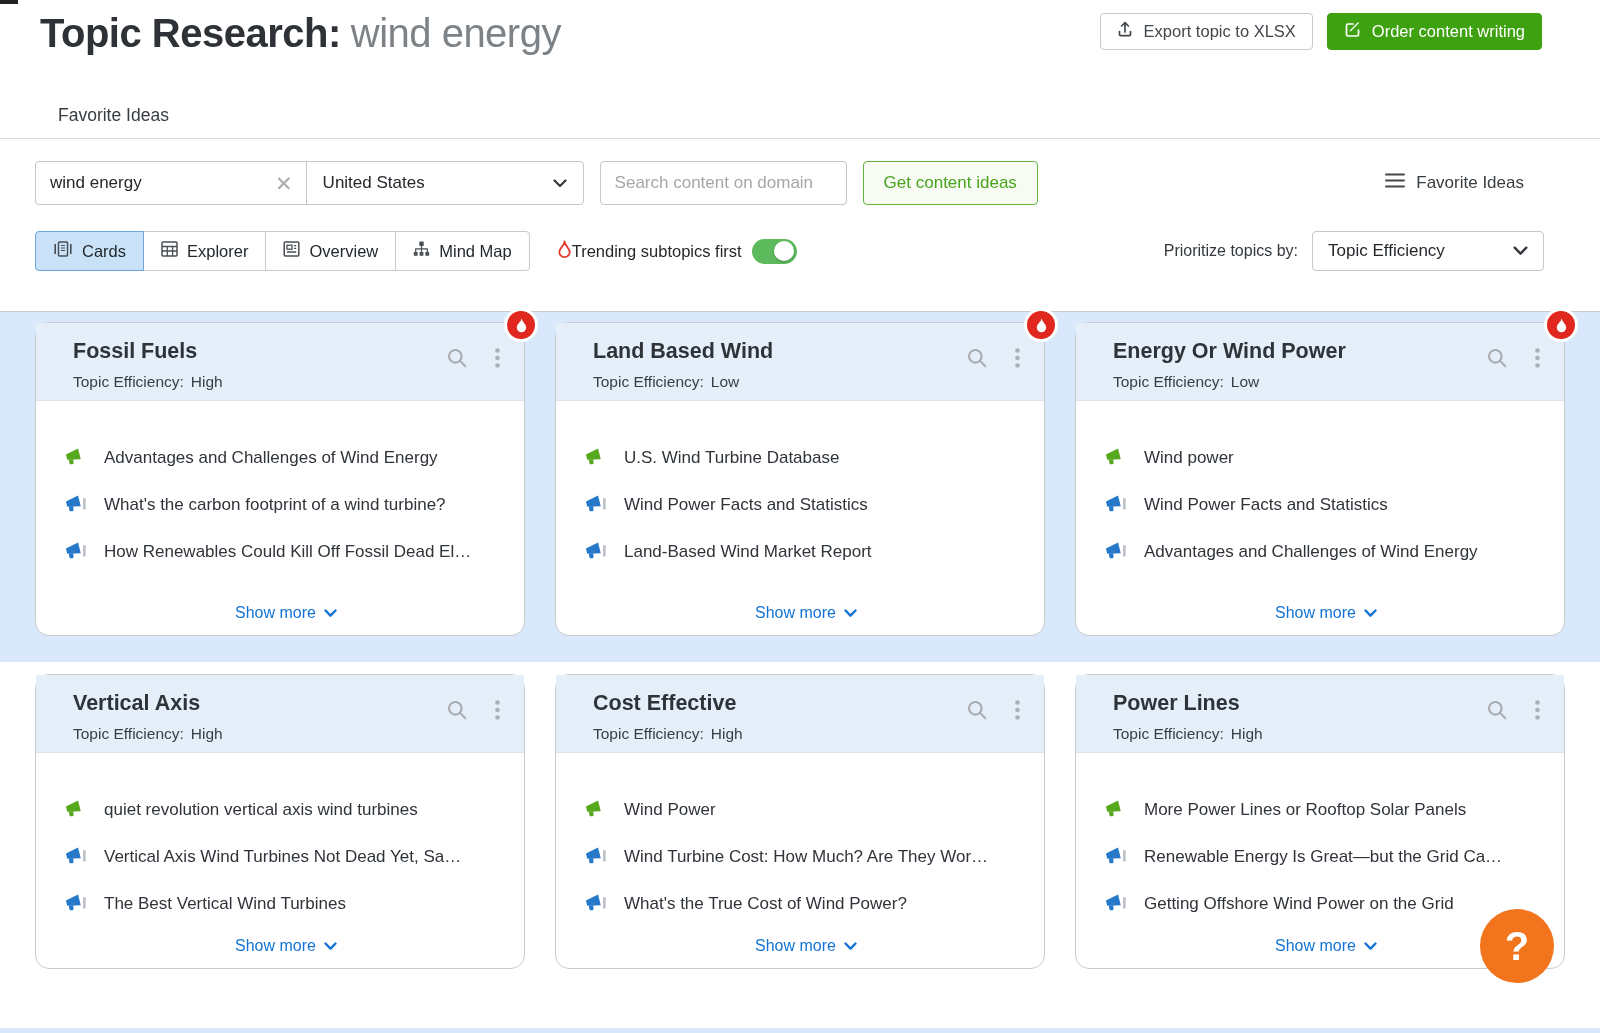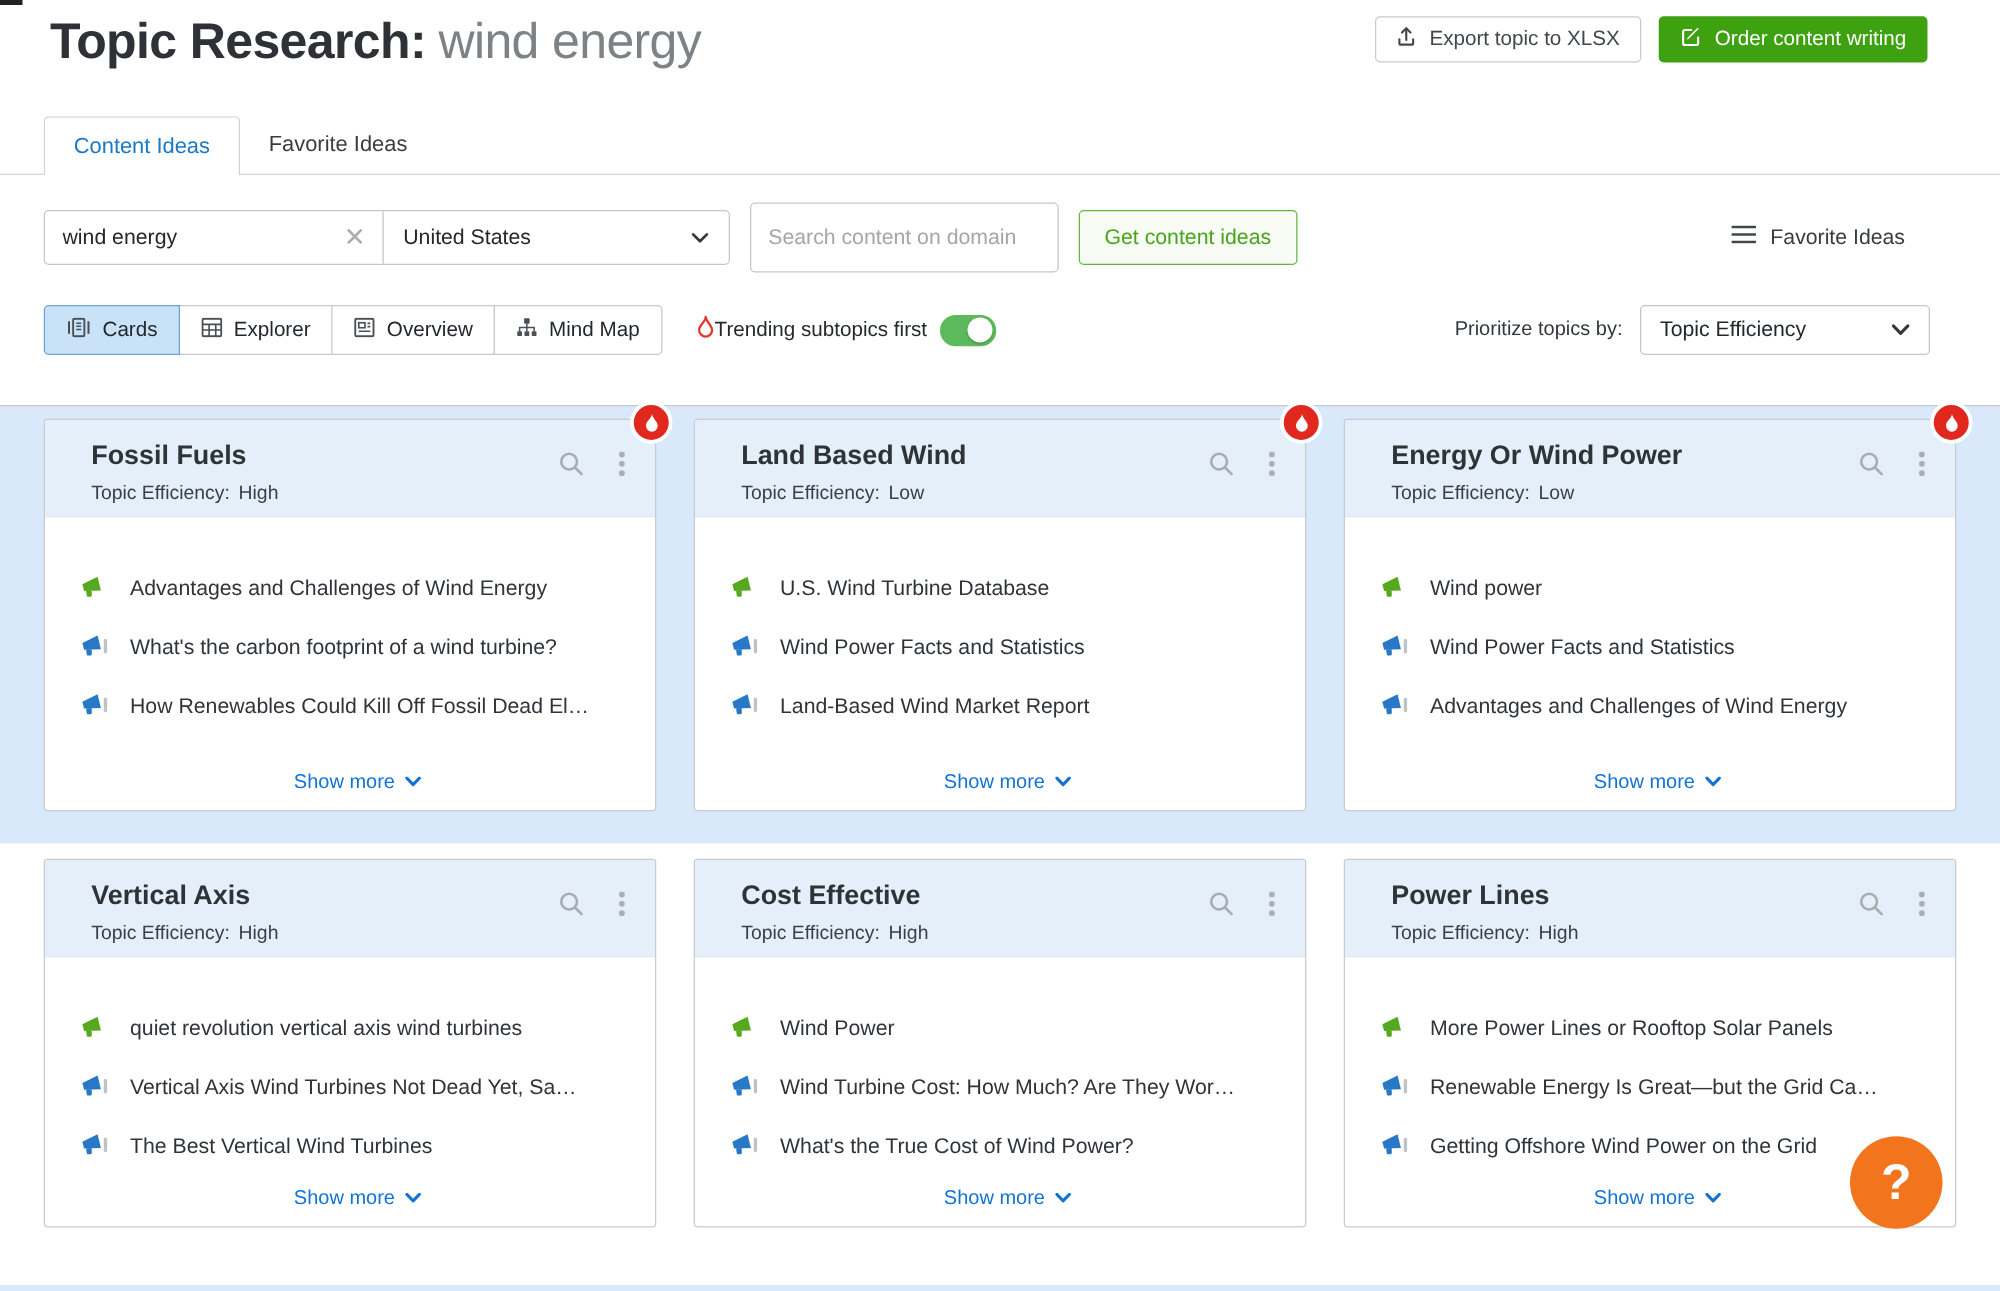--- a/index.html
+++ b/index.html
@@ -20,21 +20,21 @@
   .tabs { display:flex; padding-left:35px; margin-top:35px; border-bottom:1px solid #D8D8D8; }
   .tab { font-size:17.5px; padding:12px 23px; color:#383D42; cursor:pointer; }
   .tab.active { color:var(--accent-blue); background:#fff; border:1px solid #D2D2D2; border-bottom:none; border-radius:4px 4px 0 0; margin-bottom:-1px; padding-bottom:13px; }
 
   
   .search-row { display:flex; align-items:center; margin:22px 76px 0 35px; }
   .kw-group { display:flex; align-items:center; height:44px; border:1px solid #C6C6C6; border-radius:4px; background:#fff; }
   .kw-input { border:none; outline:none; width:226px; padding:0 6px 0 14px; font-size:17px; color:#24282C; font-family:inherit; background:transparent; }
   .clear-btn { color:#ABABAB; font-size:21px; padding:0 13px; cursor:pointer; line-height:1; }
   .country { display:flex; align-items:center; justify-content:space-between; width:277px; height:42px; border-left:1px solid #C6C6C6; padding:0 16px; font-size:17px; color:#24282C; cursor:pointer; }
-  .domain-input { margin-left:16px; height:56px; width:247px; border:1px solid #C6C6C6; border-radius:4px; padding:0 14px; font-size:17px; color:#24282C; font-family:inherit; outline:none; }
+  .domain-input { margin-left:16px; height:44px; width:247px; border:1px solid #C6C6C6; border-radius:4px; padding:0 14px; font-size:17px; color:#24282C; font-family:inherit; outline:none; }
   .domain-input::placeholder { color:#A6A6A6; }
   .btn-get { margin-left:16px; height:44px; padding:0 20px; border:1px solid #64B73C; color:var(--light-green-text); background:#F7FBF3; border-radius:4px; font-size:17px; cursor:pointer; display:inline-flex; align-items:center; }
   .fav-link { margin-left:auto; display:flex; align-items:center; gap:11px; font-size:17px; color:#383D42; cursor:pointer; }
 
   
   .toolbar { display:flex; align-items:center; margin:26px 56px 0 35px; }
   .seg-group { display:flex; }
   .seg { height:40px; border:1px solid #C9C9C9; margin-left:-1px; padding:0 17px; display:inline-flex; gap:9px; align-items:center; font-size:16.5px; color:#23282D; background:#fff; cursor:pointer; }
   .seg:first-child { border-radius:4px 0 0 4px; margin-left:0; }
   .seg:last-child { border-radius:0 4px 4px 0; }
@@ -42,21 +42,21 @@
   .trending { margin-left:27px; display:flex; align-items:center; font-size:16.5px; color:#26292C; }
   .switch { width:45px; height:25px; border-radius:13px; background:var(--toggle-green); position:relative; margin-left:10px; cursor:pointer; }
   .switch::after { content:""; position:absolute; right:2.5px; top:2.5px; width:20px; height:20px; border-radius:50%; background:#fff; box-shadow:0 1px 2px rgba(0,0,0,.25); }
   .prioritize-label { margin-left:auto; font-size:16px; color:#33383D; }
   .prioritize-select { width:232px; height:40px; border:1px solid #C6C6C6; border-radius:4px; margin-left:14px; display:flex; align-items:center; justify-content:space-between; padding:0 15px; font-size:17px; color:#24282C; cursor:pointer; }
 
   
   .section-trending { margin-top:40px; background:var(--section-blue); border-top:1px solid #CACACA; padding:10px 35px 26px; }
   .section-white { padding:12px 35px 0; background:#fff; }
   .cards-row { display:flex; gap:30px; }
-  .card { position:relative; width:490px; background:#fff; border:1px solid #C8CCD0; border-radius:3px; }
+  .card { position:relative; width:490px; background:#fff; border:1px solid #C8CCD0; border-radius:14px; }
   .row1 .card { height:314px; }
   .row2 .card { height:295px; }
 
   .card-header { background:var(--card-header-blue); border-bottom:1px solid #DCE3EA; height:78px; padding:16px 20px 0 37px; position:relative; border-radius:2px 2px 0 0; cursor:pointer; }
   .card-title { font-size:21.5px; font-weight:700; color:#2E3337; }
   .eff { margin-top:9px; font-size:15.5px; color:#3A3F45; }
   .eff .val { margin-left:7px; }
   .hdr-icons { position:absolute; top:24px; right:24px; display:flex; align-items:center; gap:27px; }
   .icon-btn { display:inline-flex; cursor:pointer; }
 
@@ -92,21 +92,20 @@
       <span><svg width="17" height="17" viewBox="0 0 17 17" fill="none" stroke="#fff" stroke-width="1.7" stroke-linecap="round" stroke-linejoin="round">
             <path d="M14.5 9 v4.5 q0 1.5 -1.5 1.5 h-9 q-1.5 0 -1.5 -1.5 v-9 q0 -1.5 1.5 -1.5 H9"></path>
             <path d="M6.8 10.2 L15 2 l-0.9 -0.9 L6 9.2 l-0.4 1.4 Z" fill="#fff" stroke="none"></path>
           </svg></span>
       <span>Order content writing</span>
     </button>
   </div>
 </div>
 
 <div class="tabs">
-  <div class="tab active"><span>Content Ideas</span></div>
   <div class="tab"><span>Favorite Ideas</span></div>
 </div>
 
 <div class="search-row">
   <div class="kw-group">
     <input class="kw-input" value="wind energy" style="">
     <span class="clear-btn">✕</span>
     <div class="country">
       <span>United States</span>
       <span><svg width="14" height="9" viewBox="0 0 14 9" fill="none" stroke="#33383D" stroke-width="2.2" stroke-linecap="round" stroke-linejoin="round">

